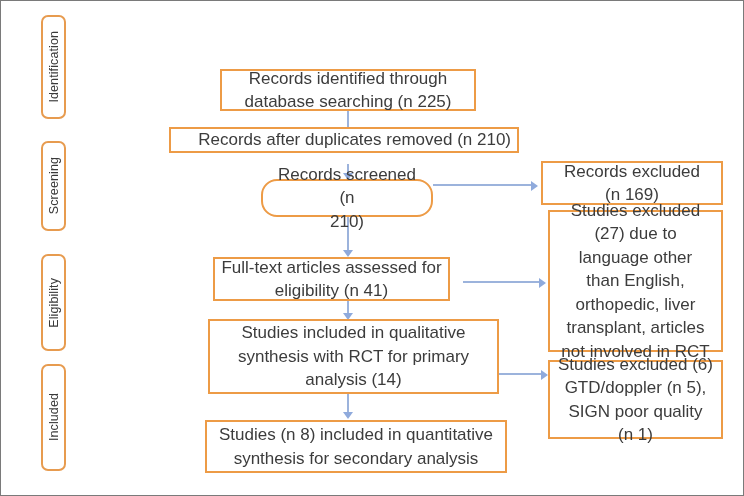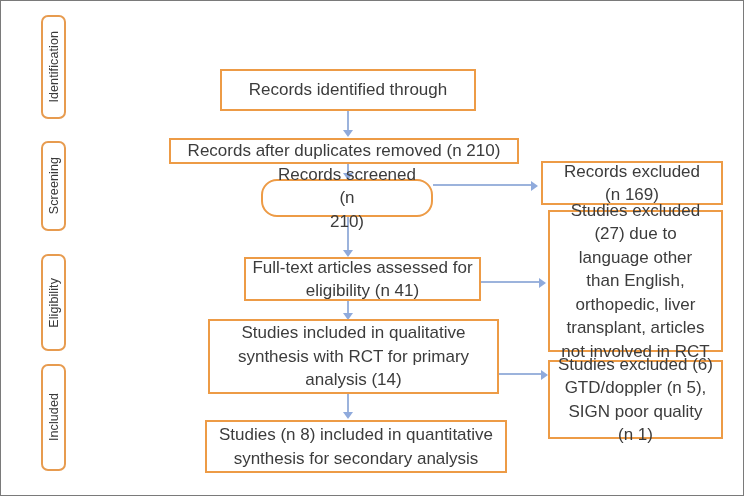--- a/index.html
+++ b/index.html
@@ -123,42 +123,43 @@
 
   <div class="h-line" style="left:498px; top:372px; width:44px;"></div>
   <div class="arrow-right" style="left:540px; top:369px;"></div>
 
   <div class="v-line" style="left:346px; top:370px; height:44px;"></div>
   <div class="arrow-down" style="left:342px; top:411px;"></div>
 
   <div class="node" style="left:219px; top:68px; width:256px; height:42px;">
     <span class="txt">
       <span>Records identified through</span><br>
-    </span>
-  </div>
-
-  <div class="node" style="left:168px; top:137px; width:350px; height:26px;">
+      <span>database searching (n 225)</span>
+    </span>
+  </div>
+
+  <div class="node" style="left:168px; top:126px; width:350px; height:26px;text-align:right;">
     <span class="txt">Records after duplicates removed (n 210)</span>
   </div>
 
   <div class="node" style="left:260px; top:178px; width:172px; height:38px;border-radius:16px;">
     <span class="txt">
       <span>Records screened (n</span><br>
       <span>210)</span>
     </span>
   </div>
 
   <div class="node" style="left:540px; top:160px; width:182px; height:44px;">
     <span class="txt">
       <span>Records excluded</span><br>
       <span>(n 169)</span>
     </span>
   </div>
 
-  <div class="node" style="left:243px; top:256px; width:237px; height:44px;">
+  <div class="node" style="left:212px; top:256px; width:237px; height:44px;">
     <span class="txt">
       <span>Full-text articles assessed for</span><br>
       <span>eligibility (n 41)</span>
     </span>
   </div>
 
   <div class="node" style="left:547px; top:209px; width:175px; height:142px;">
     <span class="txt">
       <span>Studies excluded</span><br>
       <span>(27) due to</span><br>

